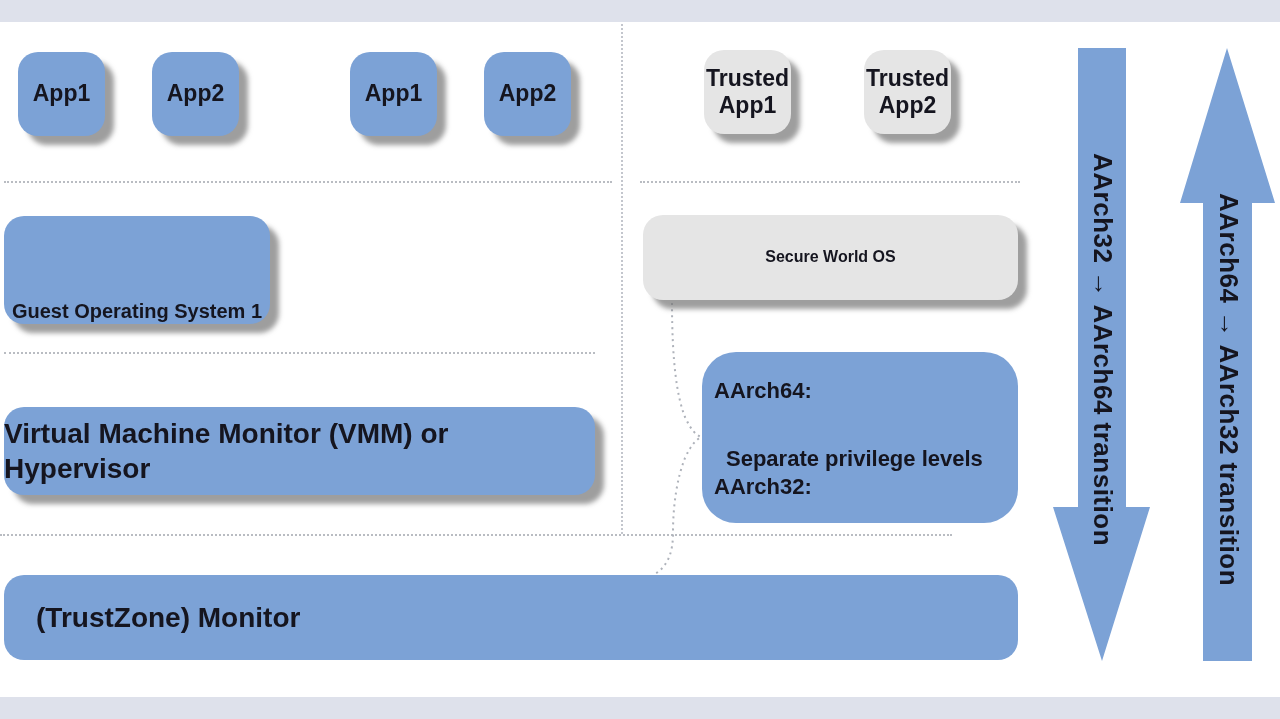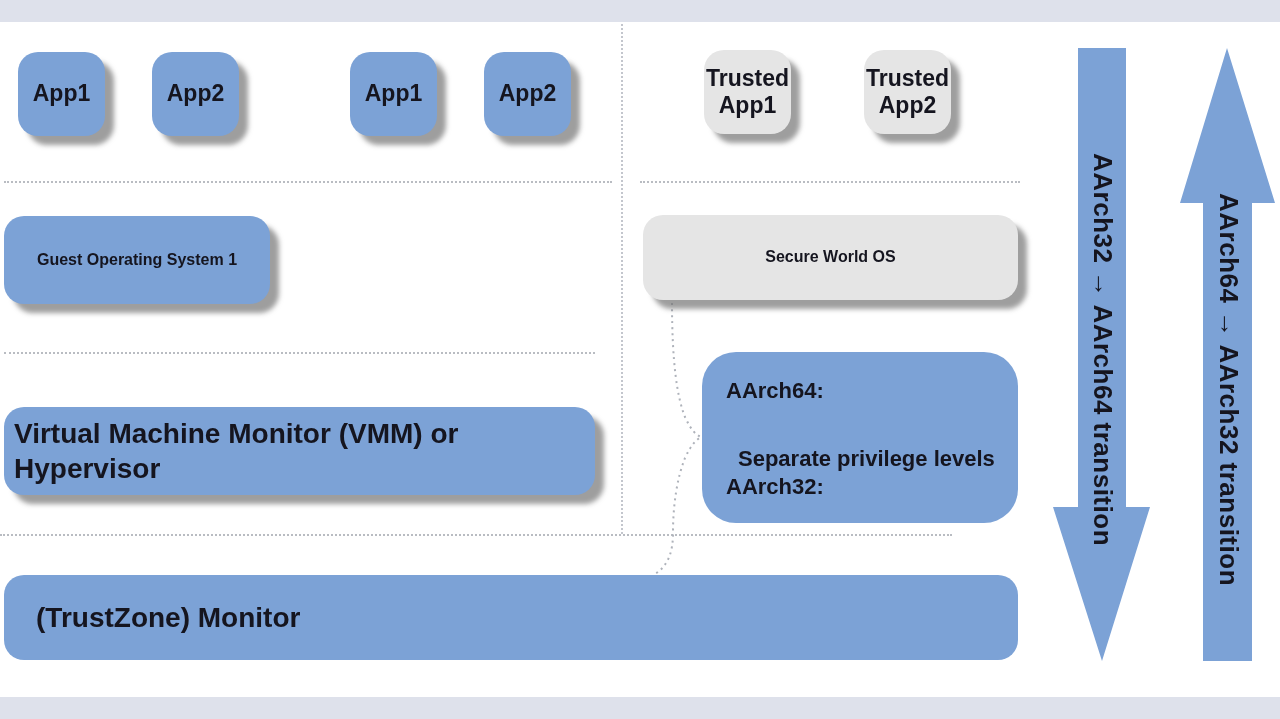--- a/index.html
+++ b/index.html
@@ -19,35 +19,35 @@
 
   .box{
     position:absolute;display:flex;align-items:center;justify-content:center;
     box-sizing:border-box;text-align:center;
     background:#7ca2d6;border-radius:20px;
     box-shadow:9px 9px 5px rgba(120,120,120,0.72);
     white-space:pre-line;line-height:1.18;
   }
   .box.green{background:#e5e5e5;}
   .app{width:87px;height:84px;font-size:23px;}
-  .gos{width:266px;height:88px;font-size:16px;}
+  .gos{width:266px;height:108px;font-size:20px;align-items:flex-end;}
   .swos{width:375px;height:85px;font-size:16px;}
 
   .notebox{
     position:absolute;left:702px;top:352px;width:316px;height:171px;
     background:#7ca2d6;border-radius:34px;box-sizing:border-box;
-    padding:25px 10px 0 24px;font-size:22px;line-height:1.28;text-align:left;
+    padding:25px 10px 0 12px;font-size:22px;line-height:1.28;text-align:left;
   }
   .notebox .indent{padding-left:12px;margin-top:40px;}
 
   .vmm{
     position:absolute;left:4px;top:407px;width:591px;height:88px;
     background:#7ca2d6;border-radius:20px;box-sizing:border-box;
     display:flex;align-items:center;
-    padding-left:10px;font-size:28px;line-height:1.25;text-align:left;
+    padding-left:0;font-size:28px;line-height:1.25;text-align:left;
     box-shadow:9px 9px 5px rgba(120,120,120,0.72);
     white-space:pre-line;
   }
   .monitor{
     position:absolute;left:4px;top:575px;width:1014px;height:85px;
     background:#7ca2d6;border-radius:20px;box-sizing:border-box;
     display:flex;align-items:center;padding-left:32px;font-size:28px;text-align:left;
   }
 
   .svglayer{position:absolute;left:0;top:0;width:1280px;height:719px;}

